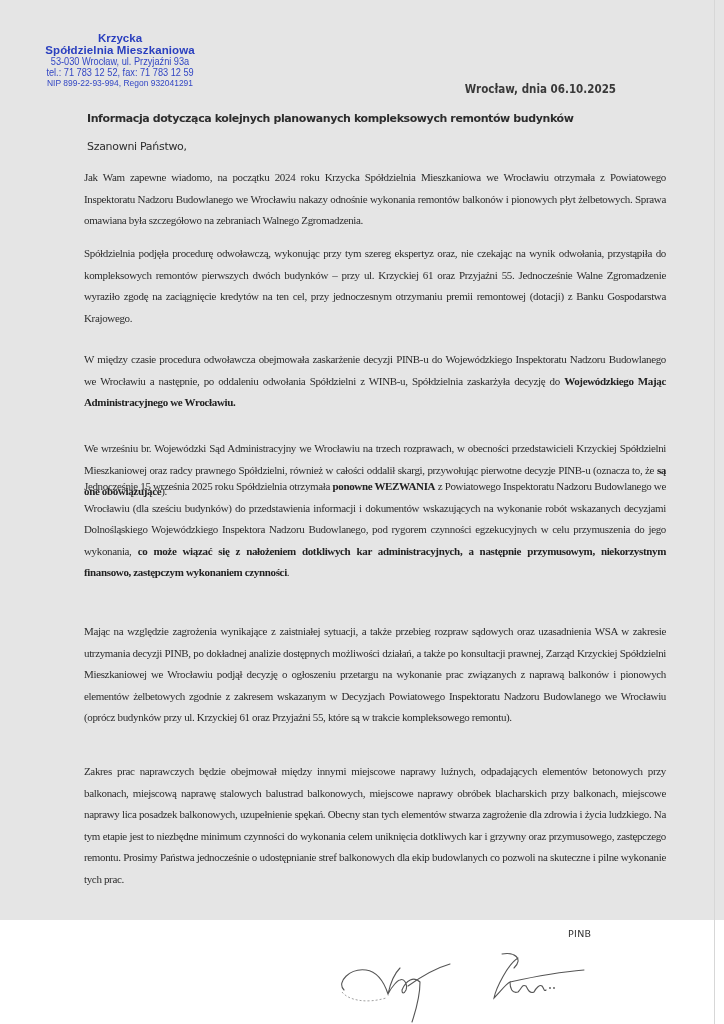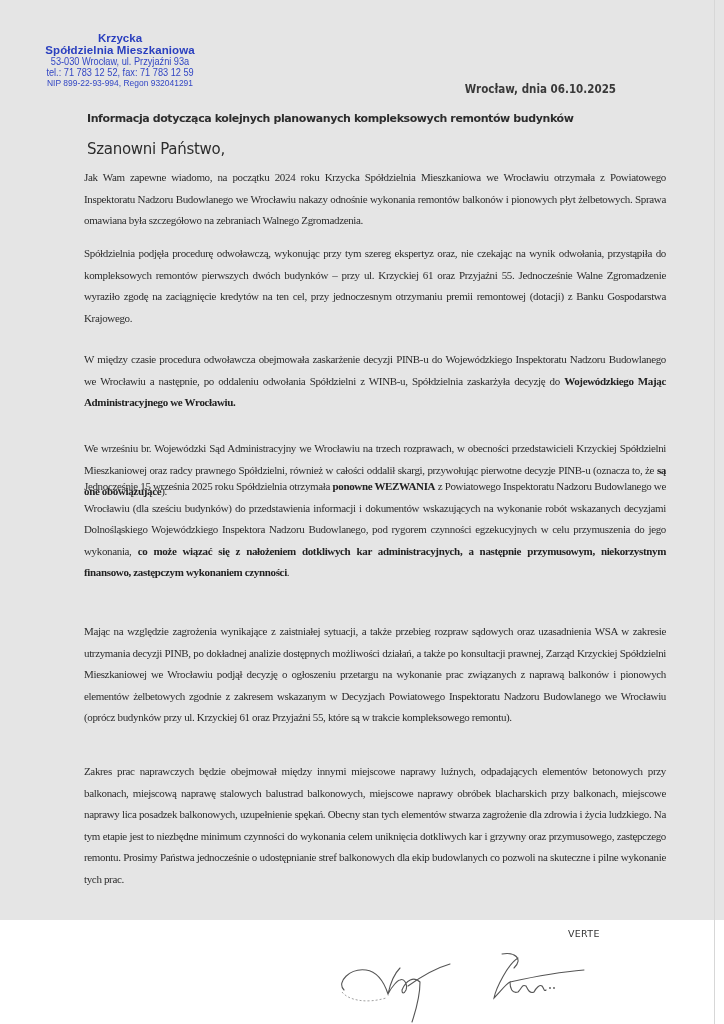--- a/index.html
+++ b/index.html
@@ -98,21 +98,21 @@
       font-size: 11px;
       font-weight: bold;
       color: #2d2d2d;
       letter-spacing: -0.4px;
     }
     .greeting {
       position: absolute;
       left: 87px;
       top: 140px;
       font-family: "DejaVu Sans", sans-serif;
-      font-size: 15px;
+      font-size: 11px;
       color: #2d2d2d;
       letter-spacing: -0.3px;
     }
     .verte {
       position: absolute;
       left: 568px;
       top: 928px;
       font-family: "DejaVu Sans", sans-serif;
       font-size: 9.5px;
       color: #333;
@@ -149,21 +149,21 @@
 
   <div class="text" style="top:413px;margin-top:25px;"><span>We wrześniu br. Wojewódzki Sąd Administracyjny we Wrocławiu na trzech rozprawach, w obecności przedstawicieli Krzyckiej Spółdzielni Mieszkaniowej oraz radcy prawnego Spółdzielni, również w całości oddalił skargi, przywołując pierwotne decyzje PINB-u (oznacza to, że </span><b>są one obowiązujące</b><span>).</span></div>
 
   <div class="text" style="top:476px;"><span>Jednocześnie 15 września 2025 roku Spółdzielnia otrzymała </span><b>ponowne WEZWANIA</b><span> z Powiatowego Inspektoratu Nadzoru Budowlanego we Wrocławiu (dla sześciu budynków) do przedstawienia informacji i dokumentów wskazujących na wykonanie robót wskazanych decyzjami Dolnośląskiego Wojewódzkiego Inspektora Nadzoru Budowlanego, pod rygorem czynności egzekucyjnych w celu przymuszenia do jego wykonania, </span><b>co może wiązać się z nałożeniem dotkliwych kar administracyjnych, a następnie przymusowym, niekorzystnym finansowo, zastępczym wykonaniem czynności</b><span>.</span></div>
 
   <div class="text" style="top:621px;">Mając na względzie zagrożenia wynikające z zaistniałej sytuacji, a także przebieg rozpraw sądowych oraz uzasadnienia WSA w zakresie utrzymania decyzji PINB, po dokładnej analizie dostępnych możliwości działań, a także po konsultacji prawnej, Zarząd Krzyckiej Spółdzielni Mieszkaniowej we Wrocławiu podjął decyzję o ogłoszeniu przetargu na wykonanie prac związanych z naprawą balkonów i pionowych elementów żelbetowych zgodnie z zakresem wskazanym w Decyzjach Powiatowego Inspektoratu Nadzoru Budowlanego we Wrocławiu (oprócz budynków przy ul. Krzyckiej 61 oraz Przyjaźni 55, które są w trakcie kompleksowego remontu).</div>
 
   <div class="text" style="top:761px;">Zakres prac naprawczych będzie obejmował między innymi miejscowe naprawy luźnych, odpadających elementów betonowych przy balkonach, miejscową  naprawę stalowych balustrad balkonowych, miejscowe naprawy obróbek blacharskich przy balkonach, miejscowe naprawy lica posadzek balkonowych, uzupełnienie spękań. Obecny stan tych elementów stwarza zagrożenie dla zdrowia i życia ludzkiego. Na tym etapie jest to niezbędne minimum czynności do wykonania celem uniknięcia dotkliwych kar i grzywny oraz przymusowego, zastępczego remontu.  Prosimy Państwa jednocześnie o udostępnianie stref balkonowych dla ekip budowlanych co pozwoli na skuteczne i pilne wykonanie tych prac.</div>
 
 
-  <div class="verte">VERTE</div>
+  <div class="verte">PINB</div>
 
   <svg class="sig" style="left:336px; top:950px;" width="120" height="74" viewBox="0 0 120 74">
     <path d="M8 40 C 0 32, 14 18, 30 20 C 44 22, 50 38, 52 44 C 55 30, 60 22, 64 18 M52 44 C 56 36, 62 30, 64 30 C 68 28, 72 34, 70 40 C 68 44, 66 44, 66 40 C 70 30, 78 26, 84 32 C 84 44, 80 60, 76 72 M72 36 C 86 26, 100 18, 114 14" fill="none" stroke="#555" stroke-width="1.1" stroke-linecap="round"></path>
     <path d="M6 42 C 12 50, 30 54, 50 48" fill="none" stroke="#888" stroke-width="0.8" stroke-dasharray="2 2"></path>
   </svg>
 
   <svg class="sig" style="left:488px; top:948px;" width="100" height="60" viewBox="0 0 100 60">
     <path d="M30 10 C 20 16, 8 40, 6 50 C 12 44, 18 36, 22 34 C 22 40, 24 46, 30 44 C 34 40, 34 36, 38 38 C 40 42, 42 46, 46 44 C 48 40, 52 36, 54 38 C 56 40, 56 44, 58 42 M14 6 C 26 4, 36 10, 26 20 M22 34 C 40 30, 70 24, 96 22" fill="none" stroke="#555" stroke-width="1.1" stroke-linecap="round"></path>
     <circle cx="62" cy="40" r="0.9" fill="#555"></circle>
     <circle cx="66" cy="40" r="0.9" fill="#555"></circle>

